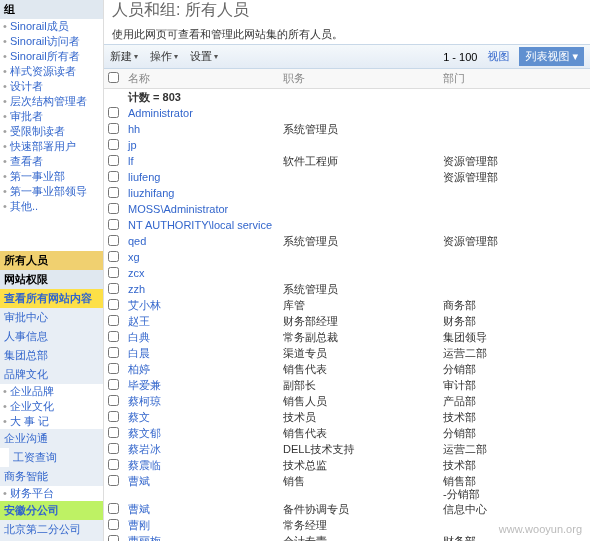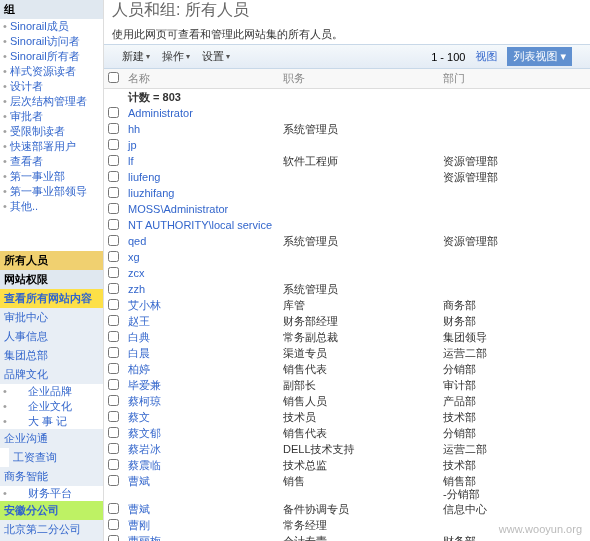--- a/index.html
+++ b/index.html
@@ -3,25 +3,25 @@
 <meta charset="utf-8">
 <style>
 * { margin: 0; padding: 0; box-sizing: border-box; font-family: "Microsoft YaHei", Arial, sans-serif; }
 body { font-size: 11px; background: #fff; width: 590px; height: 541px; overflow: hidden; position: relative; }
 .container { display: flex; height: 100%; }
 .sidebar { width: 104px; background: #fff; border-right: 1px solid #ddd; overflow: hidden; }
 .sidebar-header { background: #e0e8f0; font-weight: bold; padding: 2px 4px; font-size: 11px; }
 .sidebar-header.highlighted { background: #f0d070; margin-top: 37px; }
 .sidebar-item { padding: 1px 4px 1px 10px; color: #3366cc; cursor: pointer; font-size: 11px; line-height: 13px; white-space: nowrap; overflow: hidden; position: relative; }
 .sidebar-item::before { content: "•"; color: #a0a0a0; position: absolute; left: 3px; }
-.sidebar-item.sub { padding-left: 28px; }
+.sidebar-item.sub { padding-left: 10px; }
 .main { flex: 1; display: flex; flex-direction: column; overflow: hidden; }
 .page-title { font-size: 16px; color: #666; padding: 0 8px 4px 8px; }
 .page-desc { font-size: 11px; color: #333; padding: 2px 8px; }
-.toolbar { background: linear-gradient(#f4f8fb, #e4ecf5); border-top: 1px solid #c8d8e8; border-bottom: 1px solid #c8d8e8; padding: 2px 18px; display: flex; align-items: center; gap: 12px; font-size: 11px; }
+.toolbar { background: linear-gradient(#f4f8fb, #e4ecf5); border-top: 1px solid #c8d8e8; border-bottom: 1px solid #c8d8e8; padding: 2px 6px; display: flex; align-items: center; gap: 12px; font-size: 11px; }
 .toolbar-btn { color: #333; cursor: pointer; display: flex; align-items: center; gap: 2px; }
 .toolbar-btn .caret { font-size: 8px; color: #555; }
 .toolbar-spacer { flex: 1; }
 .toolbar-right { display: flex; align-items: center; gap: 10px; }
 .toolbar-link { color: #3366cc; cursor: pointer; }
 .toolbar-active { background: #6090d0; color: #fff; padding: 2px 6px; }
 .table-wrap { flex: 1; overflow: hidden; }
 table { width: 100%; border-collapse: collapse; font-size: 11px; }
 thead th { text-align: left; padding: 2px 4px; color: #888; font-weight: normal; border-bottom: 1px solid #ddd; background: #f8f8f8; }
 .count-row td { padding: 2px 4px; font-weight: bold; color: #333; }

